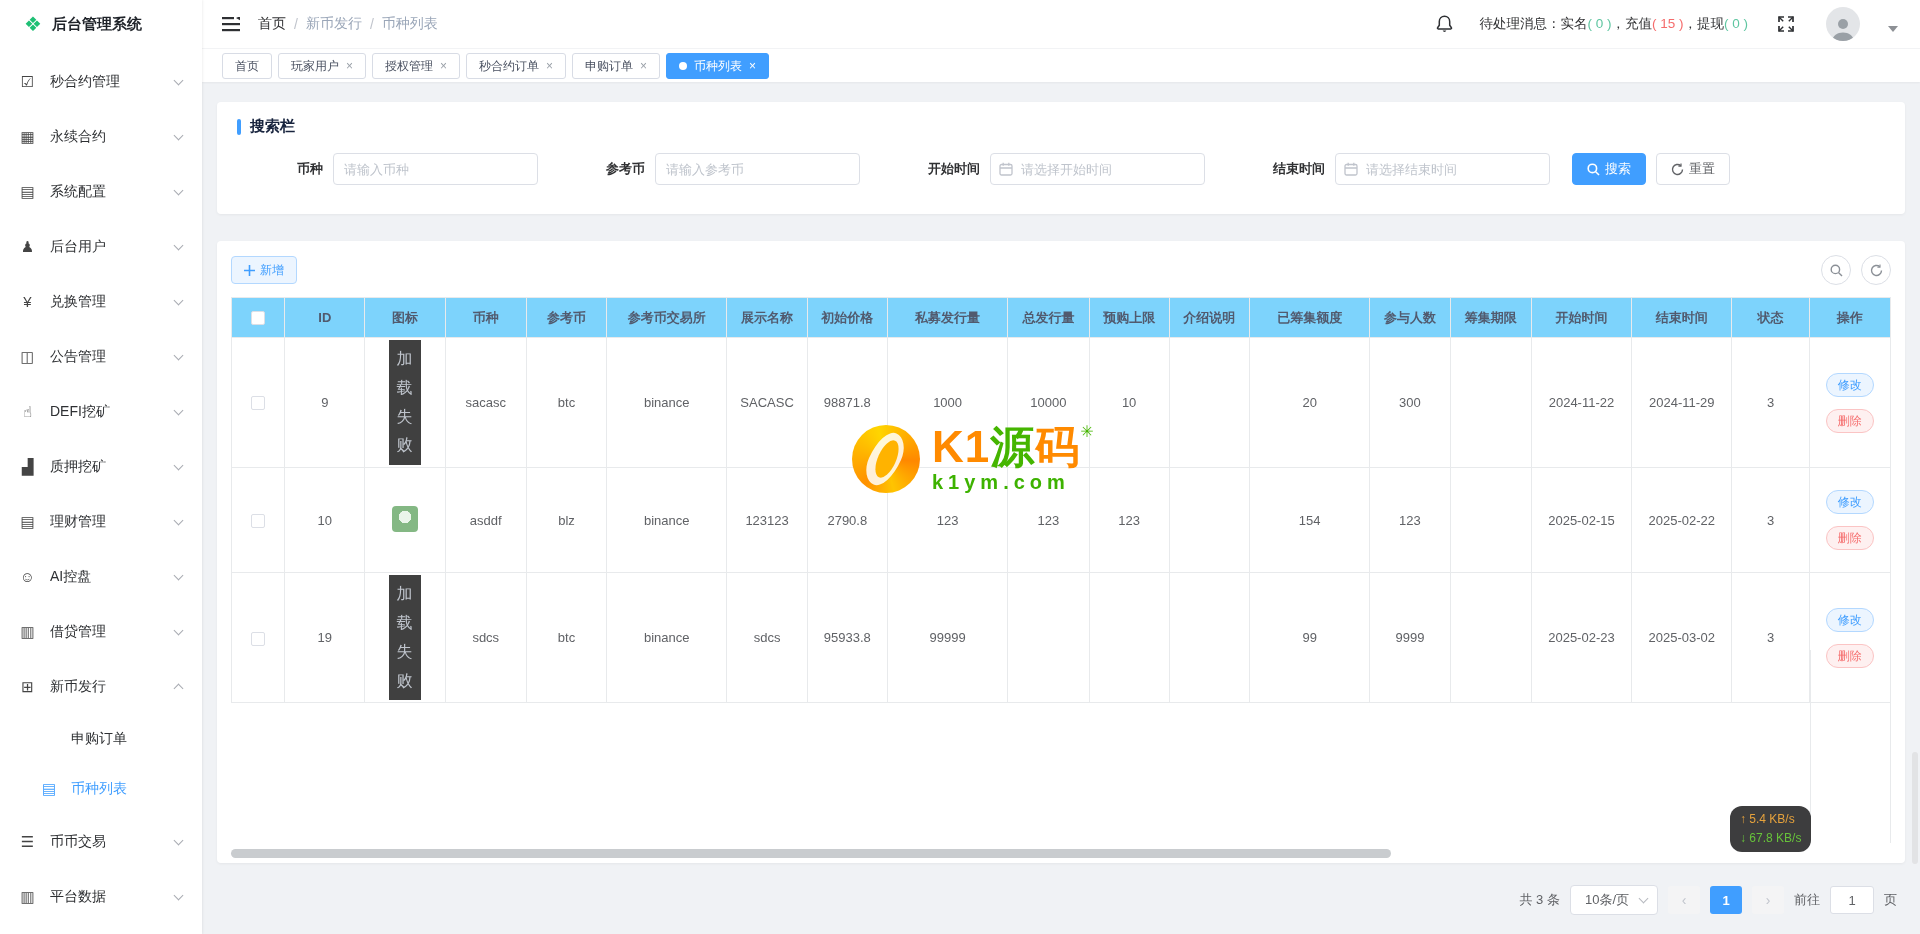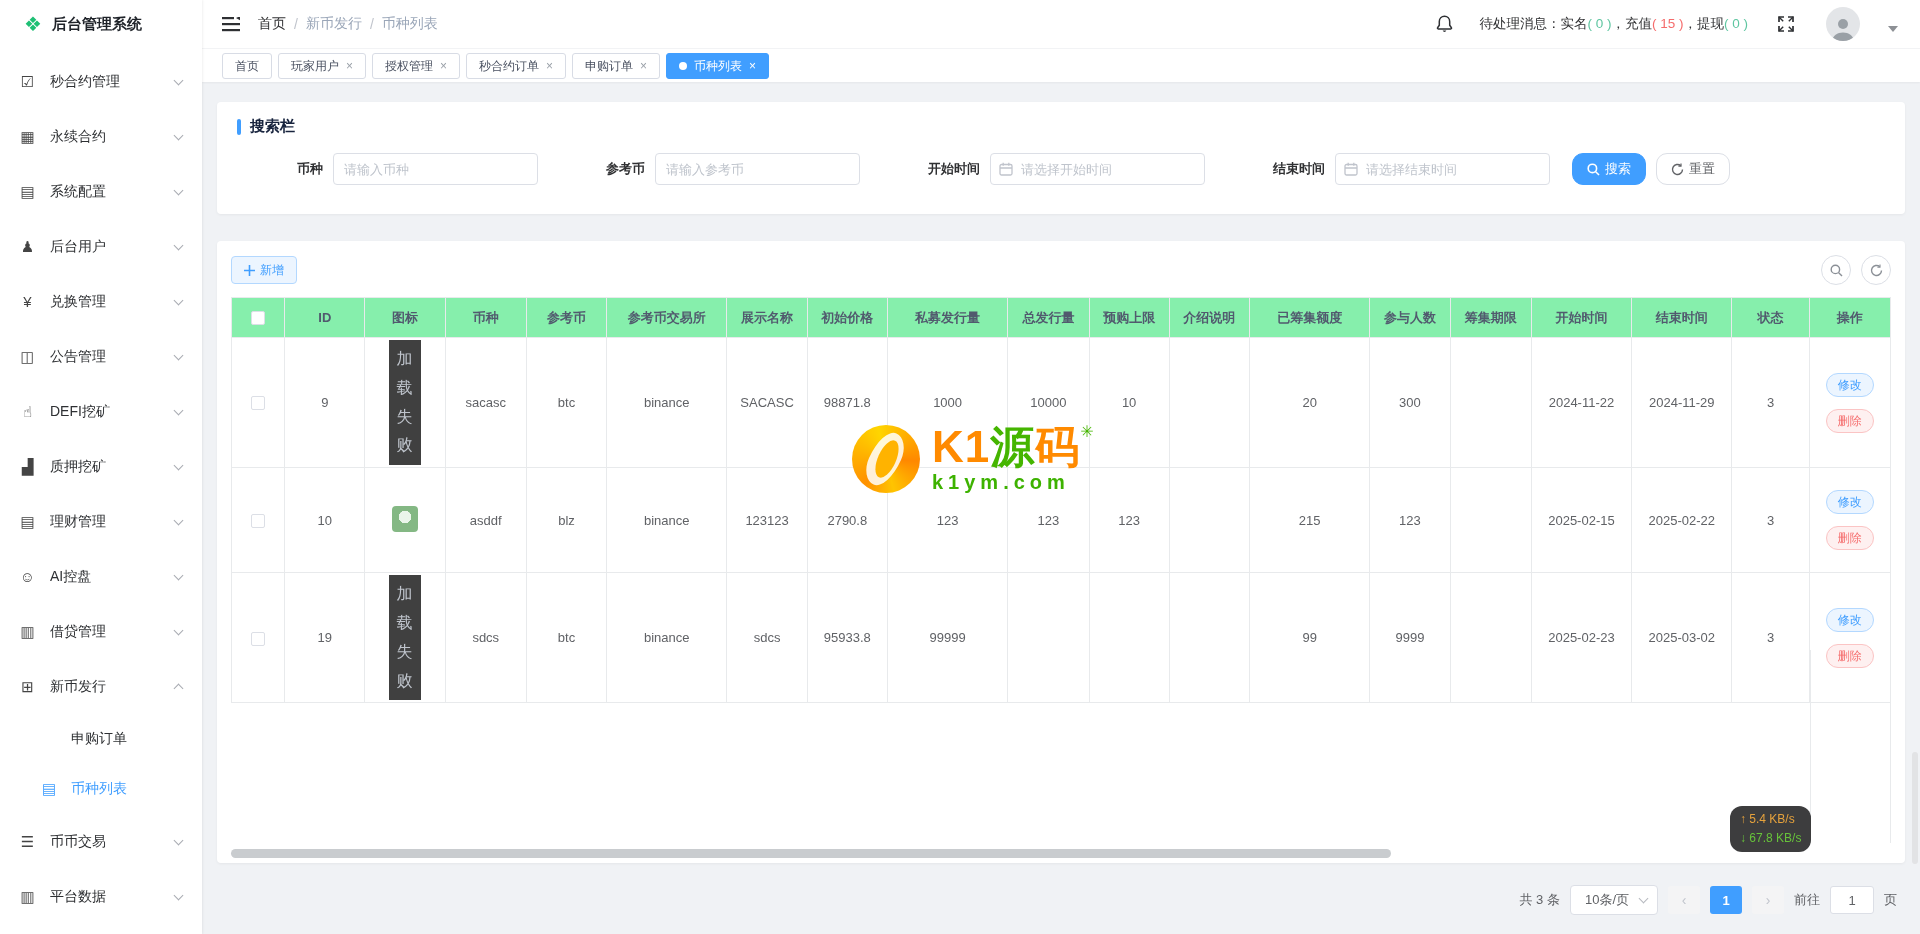--- a/index.html
+++ b/index.html
@@ -54,32 +54,32 @@
   .card-title { font-size:15px; font-weight:bold; color:#17233d; }
   .search-row { display:flex; align-items:center; margin-top:17px; padding-left:60px; }
   .field { display:flex; align-items:center; margin-right:68px; }
   .field:last-of-type { margin-right:22px; }
   .f-label { font-size:13px; font-weight:bold; color:#303133; margin-right:10px; white-space:nowrap; }
   .f-input { position:relative; display:flex; align-items:center; }
   .f-input input { width:205px; height:32px; border:1px solid #dcdfe6; border-radius:4px; font-size:13px; padding:0 10px; color:#606266; outline:none; font-family:inherit; }
   .f-input.with-icon input { width:215px; padding-left:30px; }
   .f-input input::placeholder { color:#bfc4cc; }
   .cal-icon { position:absolute; left:9px; display:flex; }
-  .btn { height:32px; border-radius:11px; font-size:13px; display:inline-flex; align-items:center; gap:5px; padding:0 14px; cursor:pointer; border:1px solid transparent; font-family:inherit; }
+  .btn { height:32px; border-radius:4px; font-size:13px; display:inline-flex; align-items:center; gap:5px; padding:0 14px; cursor:pointer; border:1px solid transparent; font-family:inherit; }
   .btn-primary { background:#409eff; border-color:#409eff; color:#fff; }
   .btn-plain { background:#fff; border-color:#dcdfe6; color:#606266; margin-left:10px; }
 
   .table-card { height:622px; padding:14px; position:relative; display:flex; flex-direction:column; }
   .tbl-toolbar { display:flex; align-items:center; margin-bottom:12px; flex:none; }
   .btn-add { height:28px; padding:0 12px; background:#ecf5ff; border:1px solid #b3d8ff; color:#409eff; border-radius:4px; font-size:12px; display:inline-flex; align-items:center; gap:5px; cursor:pointer; font-family:inherit; }
   .toolbar-right { margin-left:auto; display:flex; gap:10px; }
   .icon-circle { width:30px; height:30px; border:1px solid #dcdfe6; border-radius:50%; background:#fff; display:flex; align-items:center; justify-content:center; cursor:pointer; }
 
   table.grid { width:100%; border-collapse:collapse; table-layout:fixed; font-size:13px; color:#606266; flex:none; }
-  .grid th { background:#86efac; color:#515a6e; font-weight:bold; height:40px; border:1px solid #e8eaec; text-align:center; padding:0 2px; }
+  .grid th { background:#7dd3fc; color:#515a6e; font-weight:bold; height:40px; border:1px solid #e8eaec; text-align:center; padding:0 2px; }
   .grid td { height:105px; border:1px solid #e8eaec; text-align:center; vertical-align:middle; padding:2px 4px; word-break:break-all; background:#fff; }
   .cbx { display:inline-block; width:14px; height:14px; border:1px solid #dcdfe6; border-radius:2px; background:#fff; vertical-align:middle; cursor:pointer; }
   .broken { display:inline-block; width:32px; background:#404040; color:#bfc4cc; font-size:16px; line-height:1.8; padding:5px 4px; letter-spacing:1px; }
   .thumb { display:inline-block; width:26px; height:26px; border-radius:4px; background:radial-gradient(circle at 50% 42%, #eaf5ea 0 31%, #84b884 32% 100%); }
   .mini-btn { display:block; width:48px; height:24px; line-height:22px; margin:12px auto; border-radius:12px; font-size:12px; text-align:center; cursor:pointer; font-family:inherit; }
   .mini-edit { background:#ecf5ff; border:1px solid #b3d8ff; color:#409eff; }
   .mini-del { background:#fef0f0; border:1px solid #fbc4c4; color:#f56c6c; }
   .fixed-col-line { position:absolute; top:409px; bottom:20px; right:14px; width:81px; border-left:1px solid #e8eaec; border-right:1px solid #e8eaec; pointer-events:none; }
   .h-scroll-thumb { position:absolute; left:14px; bottom:5px; width:1160px; height:9px; background:#c9cccf; border-radius:5px; cursor:pointer; }
 
@@ -436,21 +436,21 @@
               <td><span class="thumb"></span></td>
               <td>asddf</td>
               <td>blz</td>
               <td>binance</td>
               <td>123123</td>
               <td>2790.8</td>
               <td>123</td>
               <td>123</td>
               <td>123</td>
               <td></td>
-              <td>215</td>
+              <td>154</td>
               <td>123</td>
               <td></td>
               <td>2025-02-15</td>
               <td>2025-02-22</td>
               <td>3</td>
               <td>
                 <button class="mini-btn mini-edit">修改</button>
                 <button class="mini-btn mini-del">删除</button>
               </td>
             </tr>

